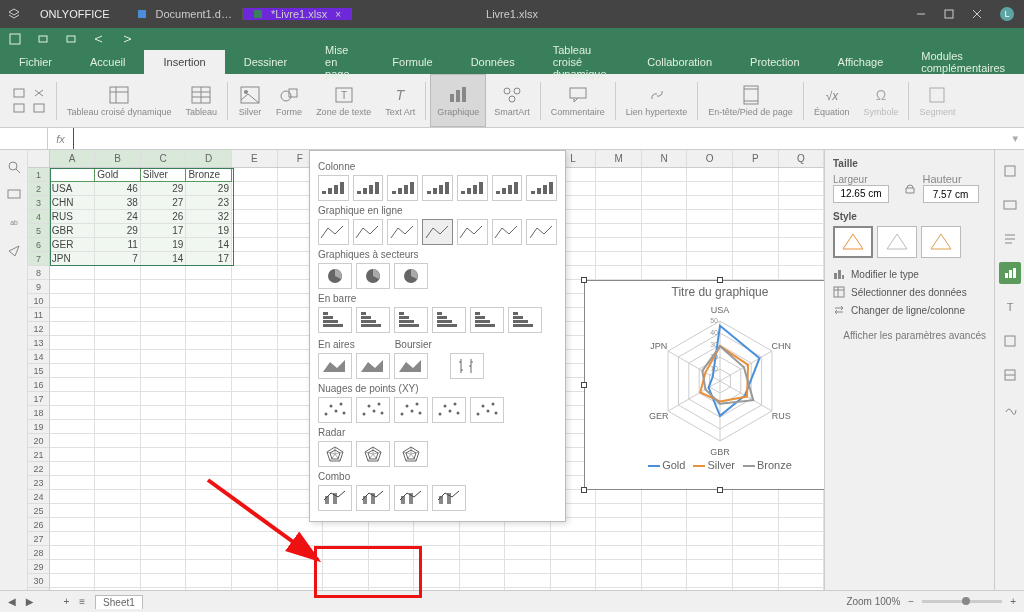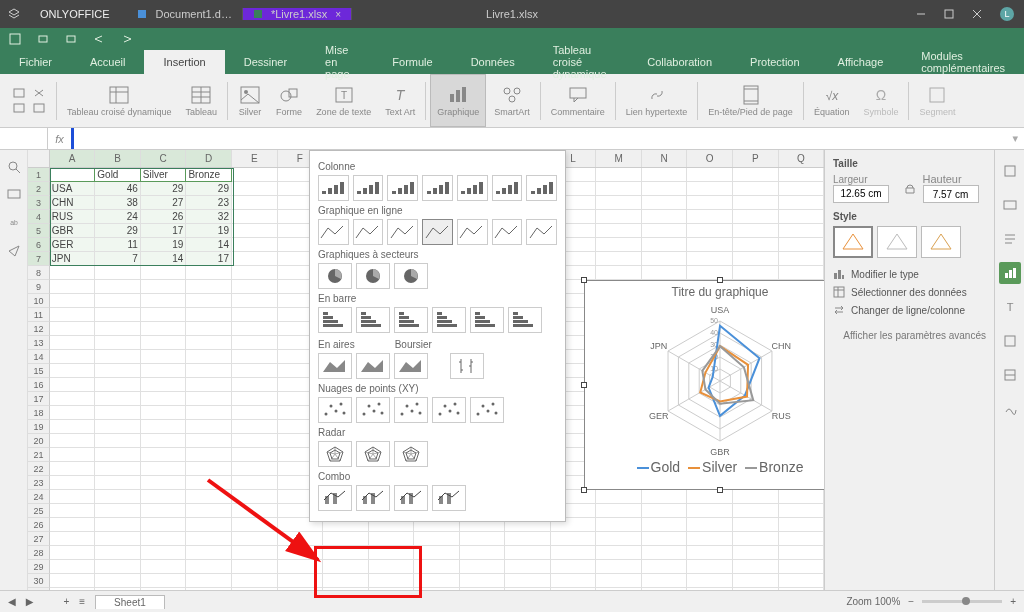--- a/index.html
+++ b/index.html
@@ -31,21 +31,21 @@
 .ribgrp { display: flex; flex-direction: column; align-items: center; gap: 1px; padding: 2px 6px; height: 100%; justify-content: center; }
 .ribgrp .icon-lg { width: 24px; height: 24px; display: flex; align-items: center; justify-content: center; }
 .ribgrp .lbl { font-size: 9px; color: #888; text-align: center; line-height: 1.1; }
 .ribgrp.active { background: #d8d8d8; border: 1px solid #bbb; }
 .ribsep { width: 1px; height: 38px; background: #ccc; margin: 0 2px; }
 .pastegrp { display: flex; flex-direction: row; gap: 6px; padding: 0 6px; align-items: center; }
 
 
 .fbar { height: 22px; background: #fff; border-bottom: 1px solid #ccc; display: flex; align-items: center; }
 .namebox { width: 48px; border-right: 1px solid #ccc; height: 100%; display:flex; align-items:center; padding-left:4px; }
-.fx { width: 26px; text-align: center; color: #888; font-style: italic; height:100%; display:flex;align-items:center;justify-content:center; border-right:3px solid #1d4ed8;}
+.fx { width: 26px; text-align: center; color: #888; font-style: italic; height:100%; display:flex;align-items:center;justify-content:center; border-right:1px solid #1d4ed8;}
 .formula-input { flex:1; border:none; height:100%; padding:0 4px; font-size:11px; }
 
 
 .main { position: relative; display: flex; height: 460px; }
 
 
 .leftstrip { width: 28px; background: #f0f0f0; border-right: 1px solid #ddd; display: flex; flex-direction: column; align-items: center; gap: 14px; padding-top: 10px; }
 
 
 .gridwrap { flex: 1; position: relative; background: #fff; overflow: hidden; }
@@ -73,21 +73,21 @@
 
 
 .chartobj { position:absolute; left: 556px; top: 130px; width: 272px; height: 210px; background:#fff; border:1px solid #888; z-index:5; }
 .chartobj .handles { position:absolute; inset:-4px; pointer-events:none; }
 .handle { position:absolute; width:6px; height:6px; background:#fff; border:1px solid #444; }
 .h-tl{top:0;left:0}.h-bl{bottom:0;left:0}
 .h-tc{top:0;left:50%;margin-left:-3px}.h-bc{bottom:0;left:50%;margin-left:-3px}
 .h-ml{top:50%;left:0;margin-top:-3px}
 .chart-title { text-align:center; font-size:12px; color:#666; padding-top:4px; }
 .radar-svg { display:block; margin:0 auto; }
-.legend { text-align:center; font-size:14px; color:#666; }
+.legend { text-align:center; font-size:11px; color:#666; }
 .leg-item { display:inline-block; margin:0 4px; }
 .leg-sw { display:inline-block; width:12px; height:2px; vertical-align:middle; margin-right:2px; }
 
 
 .rpanel { width: 170px; background: #f0f0f0; border-left: 1px solid #ccc; padding: 8px; font-size: 10px; color: #555; }
 .rp-title { font-weight: bold; margin-bottom: 4px; }
 .rp-row { display: flex; align-items: center; gap: 6px; margin-bottom: 8px; }
 .rp-input { width: 56px; height: 18px; border: 1px solid #bbb; background: #fff; text-align: center; font-size: 10px; }
 .rp-link { margin: 6px 0; display:flex; align-items:center; gap:6px; cursor:pointer; }
 .rp-thumbs { display:flex; gap:4px; margin-bottom:10px; }
@@ -95,21 +95,21 @@
 .rp-thumb.active { border:2px solid #888; }
 .rp-adv { color:#777; text-align:right; margin-top:14px; font-size:10px; }
 
 
 .rightstrip { width: 30px; background: #f0f0f0; border-left:1px solid #ccc; display:flex; flex-direction:column; align-items:center; gap:12px; padding-top:10px; }
 .ri { width:22px; height:22px; display:flex;align-items:center;justify-content:center; border-radius:2px; }
 .ri.active { background:#5a9a5a; }
 
 
 .status { position:absolute; bottom:0; left:0; right:0; height:22px; background:#f0f0f0; border-top:1px solid #ccc; display:flex; align-items:center; font-size:10px; color:#666; padding:0 8px; gap:10px; }
-.sheettab { background:#fff; border:1px solid #bbb; border-bottom:none; padding:1px 18px; font-size:10px; }
+.sheettab { background:#fff; border:1px solid #bbb; border-bottom:none; padding:1px 7px; font-size:10px; }
 .status .right { margin-left:auto; display:flex; align-items:center; gap:8px; }
 .zslider { width:80px; height:3px; background:#ccc; position:relative; }
 .zslider::after { content:''; position:absolute; left:50%; top:-3px; width:8px; height:8px; background:#888; border-radius:50%; }
 
 svg { display: block; }
 </style>
 </head>
 <body>
 
 <div class="titlebar">

